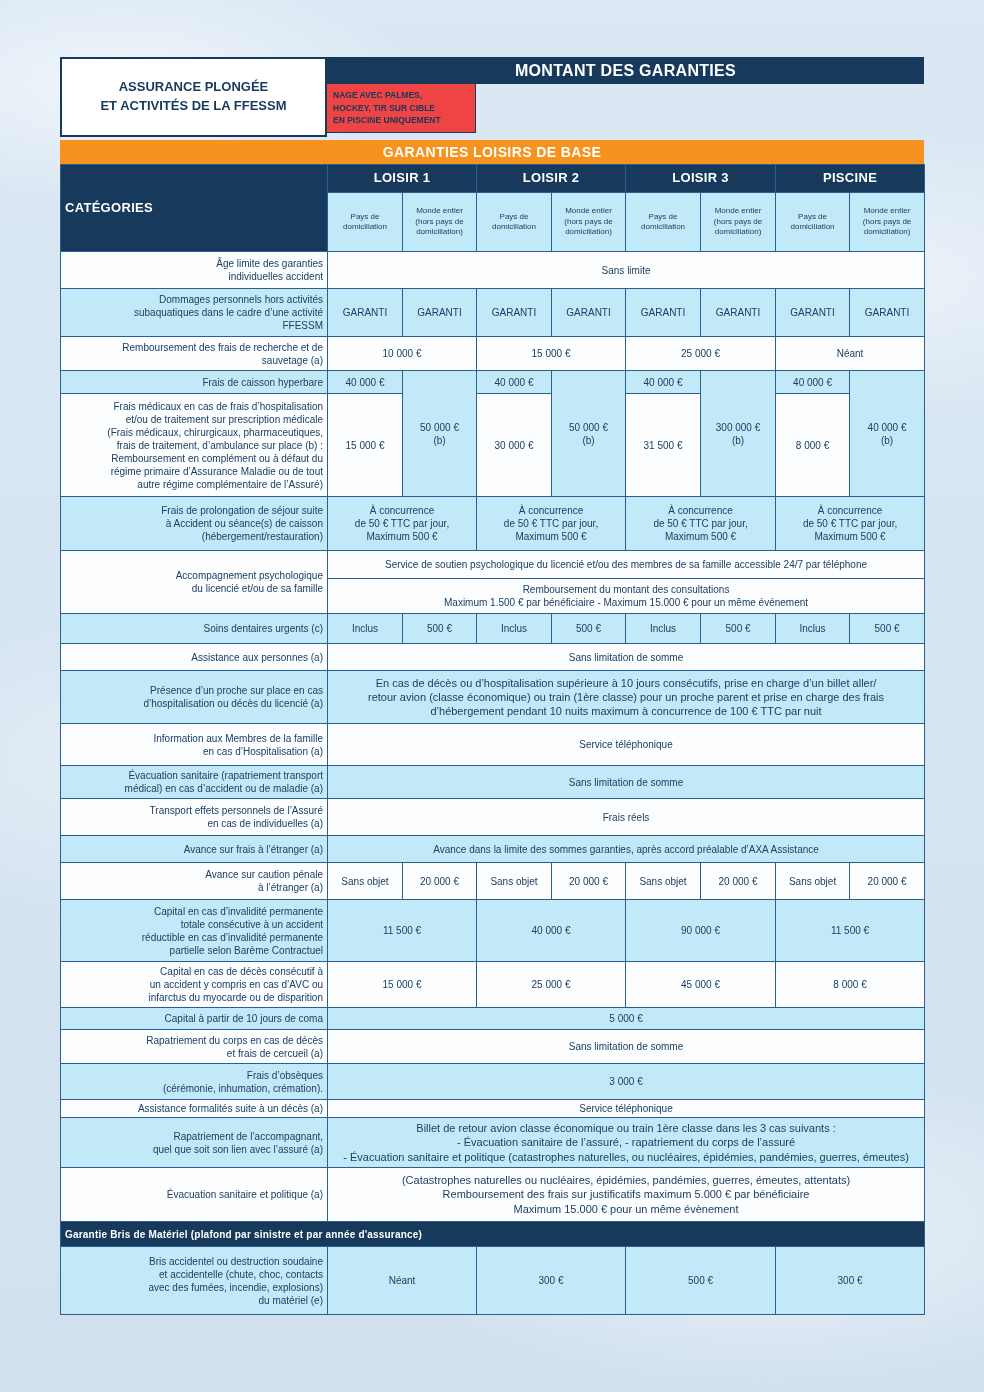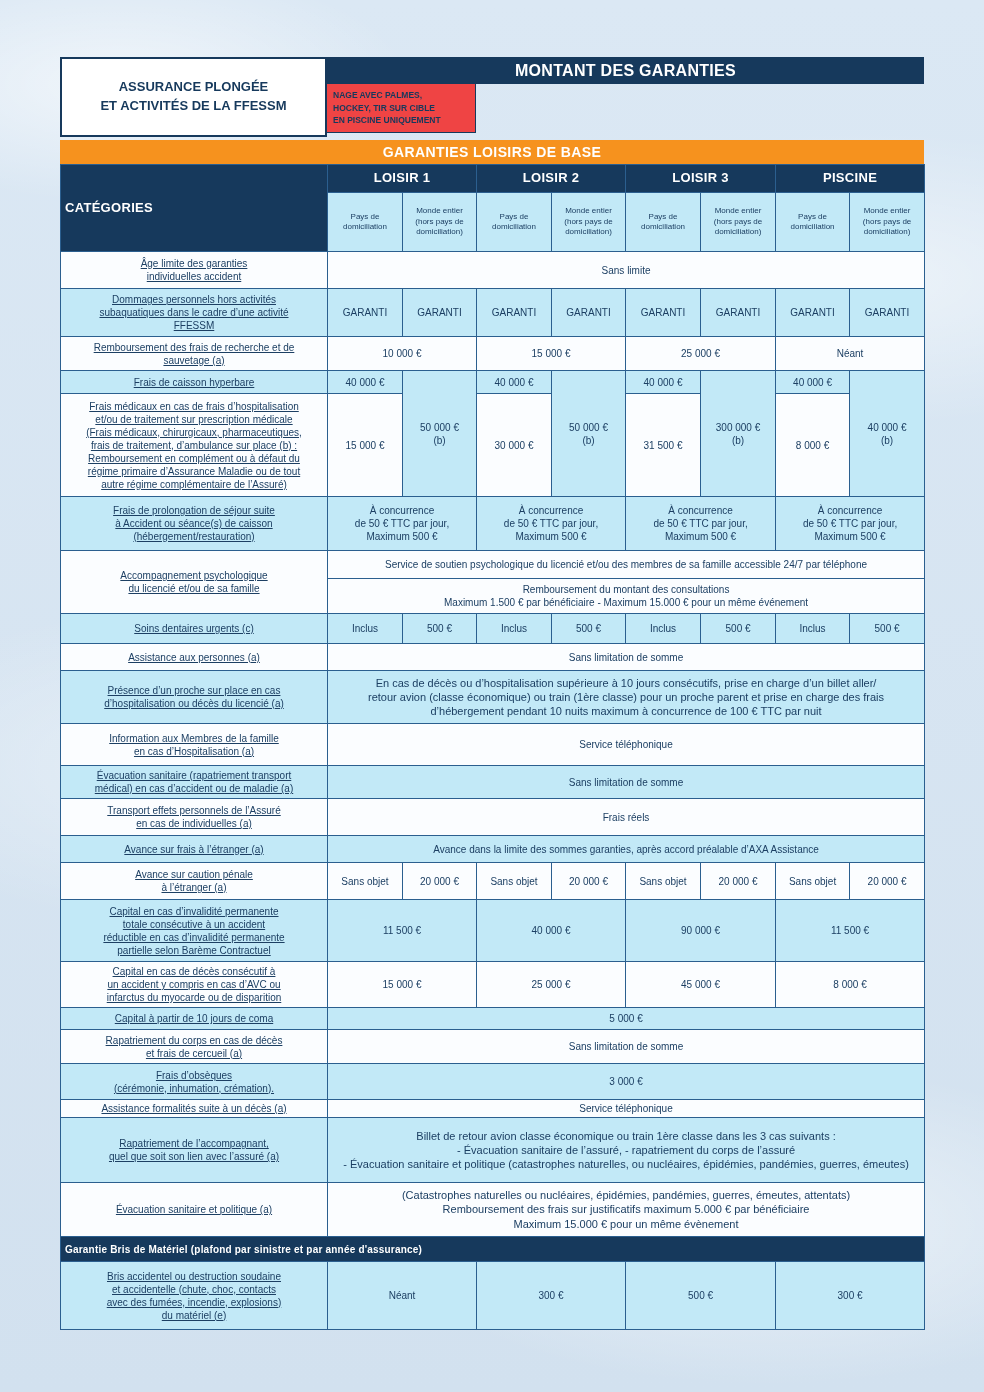--- a/index.html
+++ b/index.html
@@ -56,21 +56,21 @@
     border:1px solid #2b5f8f;vertical-align:middle;padding:2px 4px;
     white-space:pre-line;box-sizing:border-box;
   }
   th.navy{
     background:#16395c;color:#ffffff;font-weight:bold;font-size:13px;text-align:center;letter-spacing:.3px;
   }
   th.cat-head{text-align:left;padding-left:22px;}
   th.sub{
     background:#c2e9f7;font-weight:normal;font-size:8px;line-height:1.3;text-align:center;color:#1c3f63;padding:2px;
   }
-  td.cat{ text-align:center;padding:3px 6px 3px 8px;background:#fbfdff;text-decoration:underline; }
+  td.cat{ text-align:right;padding:3px 6px 3px 8px;background:#fbfdff; }
   td.val{ text-align:center;background:#fbfdff; }
   tr.lb td.cat, td.lb{ background:#c2e9f7; }
   td.section{
     background:#16395c;color:#ffffff;font-weight:bold;font-size:10px;text-align:left;padding-left:8px;letter-spacing:.2px;
   }
   td.small{font-size:11px;}
 </style>
 </head>
 <body>
 
@@ -286,21 +286,21 @@
       </tr>
       <tr style="height:36px" class="lb">
         <td class="cat">Frais d’obsèques
 (cérémonie, inhumation, crémation).</td>
         <td class="val lb" colspan="8">3 000 €</td>
       </tr>
       <tr style="height:16px">
         <td class="cat">Assistance formalités suite à un décès (a)</td>
         <td class="val" colspan="8">Service téléphonique</td>
       </tr>
-      <tr style="height:65px" class="lb">
+      <tr style="height:50px" class="lb">
         <td class="cat">Rapatriement de l’accompagnant,
 quel que soit son lien avec l’assuré (a)</td>
         <td class="val lb small" colspan="8">Billet de retour avion classe économique ou train 1ère classe dans les 3 cas suivants :
 - Évacuation sanitaire de l’assuré, - rapatriement du corps de l’assuré
 - Évacuation sanitaire et politique (catastrophes naturelles, ou nucléaires, épidémies, pandémies, guerres, émeutes)</td>
       </tr>
       <tr style="height:54px">
         <td class="cat">Évacuation sanitaire et politique (a)</td>
         <td class="val small" colspan="8">(Catastrophes naturelles ou nucléaires, épidémies, pandémies, guerres, émeutes, attentats)
 Remboursement des frais sur justificatifs maximum 5.000 € par bénéficiaire

